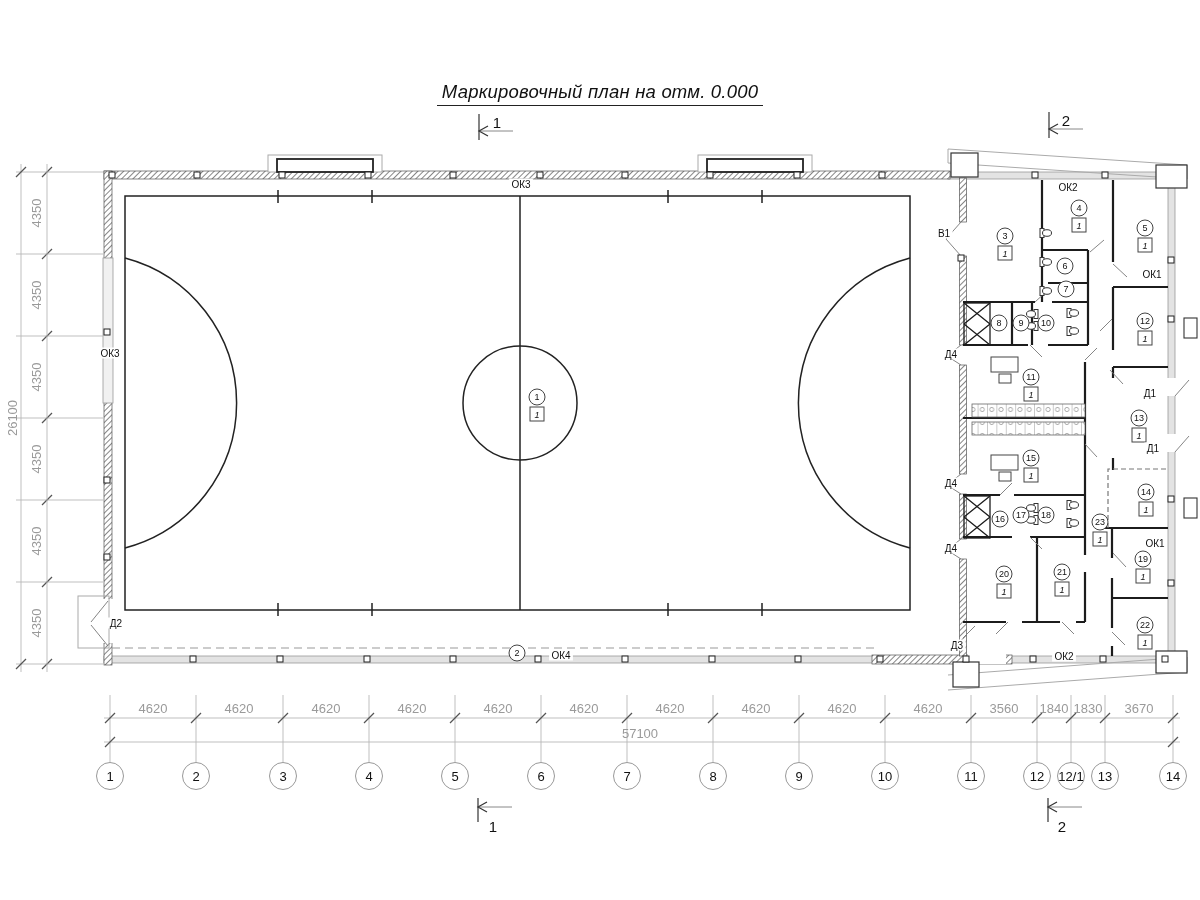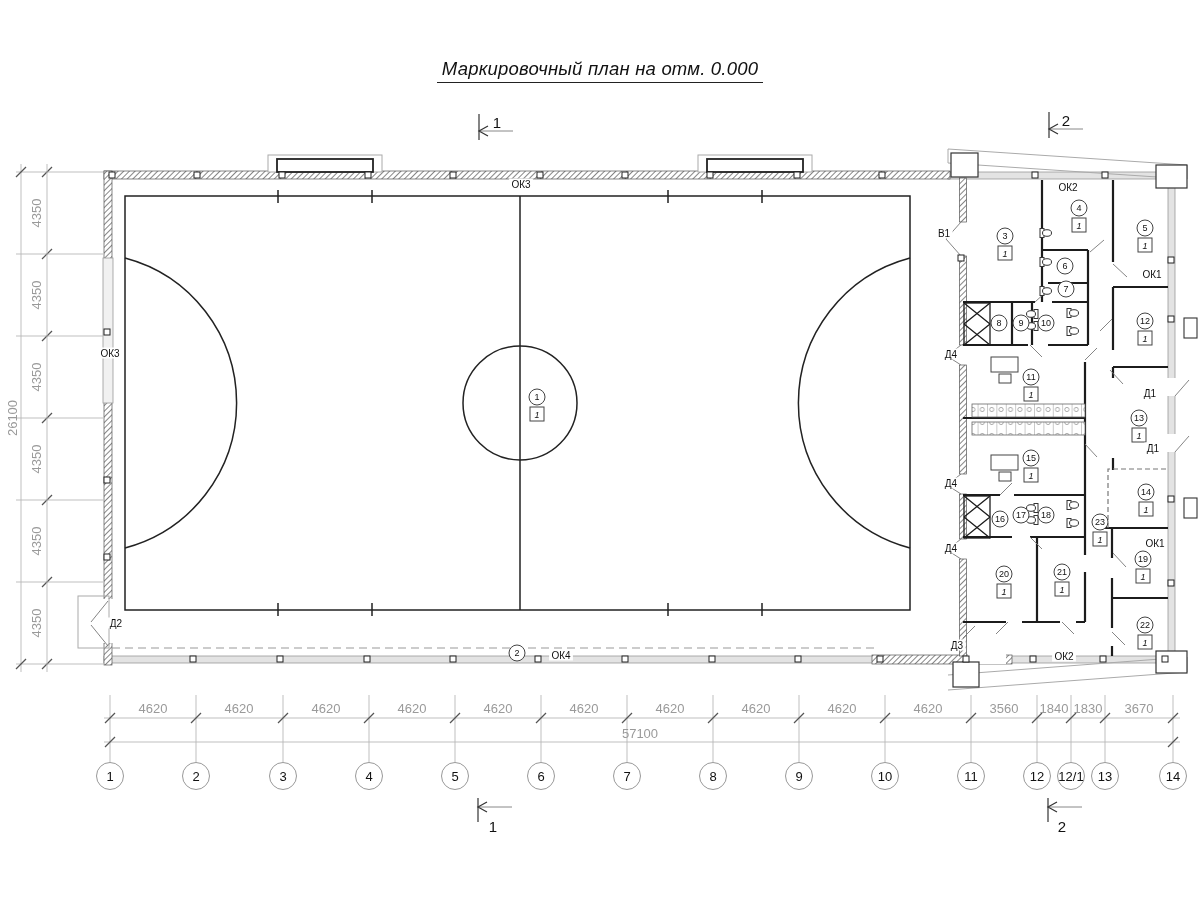--- a/index.html
+++ b/index.html
@@ -1,18 +1,18 @@
 <!DOCTYPE html>
 <html><head>
 <meta charset="utf-8">
 <style>
   html,body{margin:0;padding:0;background:#fff;}
   .stage{position:relative;width:1200px;height:900px;background:#fff;overflow:hidden;
          font-family:"Liberation Sans",sans-serif;}
-  .title-wrap{position:absolute;top:58px;left:0;width:100%;text-align:center;}
+  .title-wrap{position:absolute;top:81px;left:0;width:100%;text-align:center;}
   .title-wrap span{font-style:italic;font-size:18.5px;color:#111;border-bottom:1.7px solid #222;
          padding:0 5px 3px 5px;letter-spacing:.2px;}
   svg text{font-family:"Liberation Sans",sans-serif;}
   .dimtxt{fill:#9a9a9a;font-size:13px;text-anchor:middle;}
   .bubtxt{fill:#111;font-size:13px;text-anchor:middle;}
   .roomtxt{fill:#111;font-size:9px;text-anchor:middle;}
   .floortxt{fill:#111;font-size:9px;font-style:italic;text-anchor:middle;}
   .opentxt{fill:#111;font-size:10px;text-anchor:middle;}
   .secnum{fill:#111;font-size:15px;text-anchor:middle;}
 </style>

